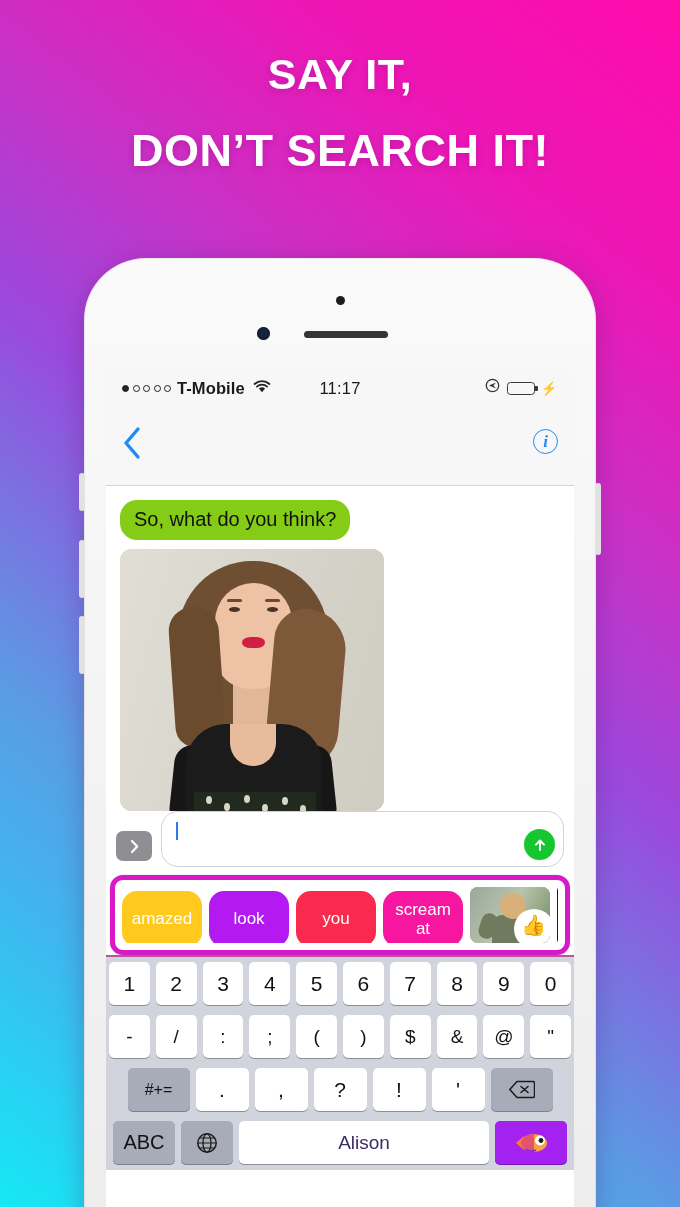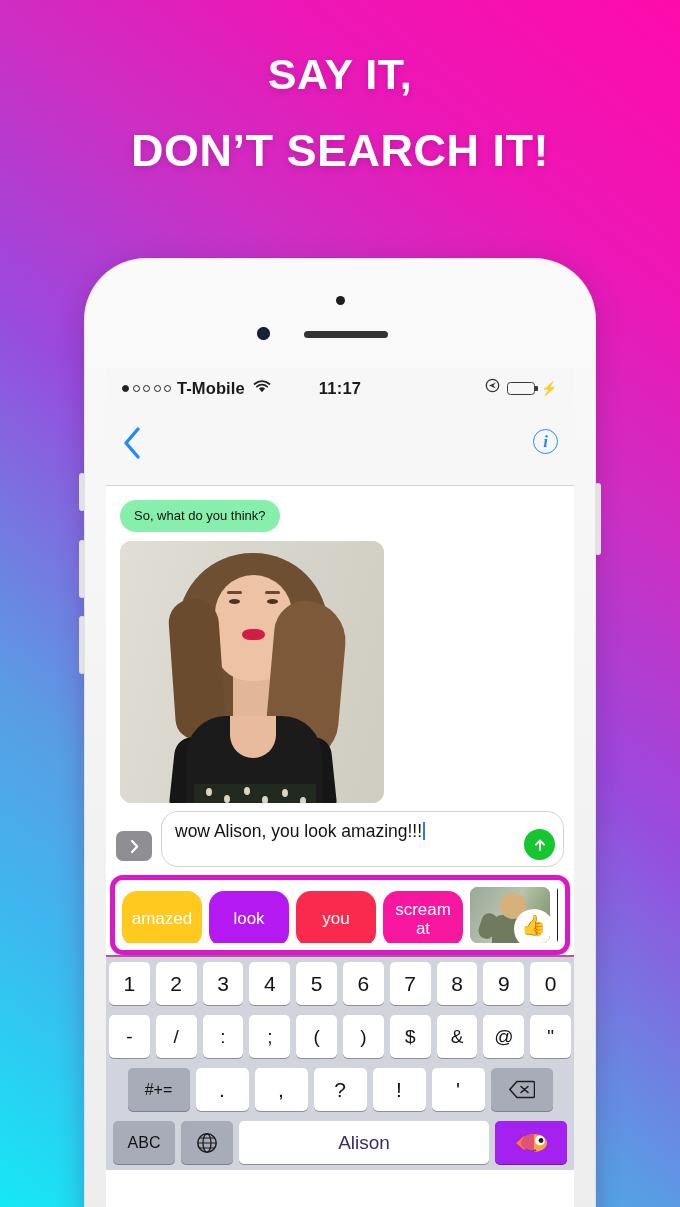--- a/index.html
+++ b/index.html
@@ -69,21 +69,21 @@
     position:relative;
   }
   .sb-left { display:flex; align-items:center; gap:6px; }
   .dots { display:flex; gap:3.5px; align-items:center; }
   .dot { width:7px; height:7px; border-radius:50%; border:1.2px solid #222; }
   .dot.filled { background:#222; }
   .carrier { font-size:16.5px; font-weight:700; letter-spacing:.1px; }
   .wifi { margin-left:2px; }
   .sb-time {
     position:absolute; left:0; right:0; text-align:center;
-    font-size:16.5px; font-weight:700; letter-spacing:.2px;
+    font-size:16.5px; font-weight:400; letter-spacing:.2px;
   }
   .sb-right { margin-left:auto; display:flex; align-items:center; gap:7px; z-index:2;}
   .batt {
     width:28px; height:13px; border:1.3px solid #3a3a3a; border-radius:3.5px;
     position:relative; padding:1.3px;
   }
   .batt::after {
     content:""; position:absolute; right:-4px; top:3.4px;
     width:2.4px; height:5px; background:#3a3a3a; border-radius:0 1px 1px 0;
   }
@@ -115,22 +115,22 @@
     width:25px; height:25px; border-radius:50%;
     border:1.6px solid #1f8cf5; color:#1f8cf5;
     font-family:"Liberation Serif", serif;
     font-size:17px; font-style:italic; font-weight:bold;
     display:flex; align-items:center; justify-content:center;
   }
 
   
   .thread { background:#fff; padding:14px 14px 0 14px; height:318px; }
   .bubble-in {
-    display:inline-block; background:#86efac; color:#111;
-    border-radius:17px; padding:8px 14px 9px; font-size:13px;
+    display:inline-block; background:#84cc16; color:#111;
+    border-radius:17px; padding:8px 14px 9px; font-size:20px;
     max-width:78%;
   }
   .photo-msg {
     margin-top:9px; width:264px; height:262px;
     border-radius:12px; overflow:hidden; position:relative;
     background:#d9d7ce;
   }
 
   
   .portrait { position:absolute; inset:0; background:#dbd9d0; }
@@ -254,21 +254,21 @@
     background:#fff; border-radius:5px; height:43px;
     display:flex; align-items:center; justify-content:center;
     font-size:21px; color:#121212; box-shadow:0 1px 0 #8d8f96;
     flex:1 1 0; min-width:0;
   }
   .key.dark { background:#a8acb8; box-shadow:0 1px 0 #7c8090; }
   .key.sym { font-size:19px; }
   .krow.r3 .key { flex:0 0 auto; width:53px; }
   .krow.r3 .key.wide { width:62px; font-size:16px; }
   .krow.r4 { gap:6px; padding:0 4px; }
-  .krow.r4 .key.abc { flex:0 0 auto; width:62px; font-size:16px; }
+  .krow.r4 .key.abc { flex:0 0 auto; width:62px; font-size:20px; }
   .krow.r4 .key.globe { flex:0 0 auto; width:52px; font-size:19px; }
   .krow.r4 .key.space {
     flex:1 1 auto; font-size:19px; color:#3b2b66; font-weight:500;
   }
   .krow.r4 .key.fish {
     flex:0 0 auto; width:72px; background:#a322ef; box-shadow:0 1px 0 #7a13b8;
     font-size:24px;
   }
   .kb-top-line { height:2px; background:#b8539f; }
 </style>
@@ -364,21 +364,21 @@
       </div>
     </div>
 
     <div class="inputbar">
       <div class="arrow-btn">
         <svg width="11" height="15" viewBox="0 0 11 15">
           <path d="M3 2 L8.2 7.5 L3 13" stroke="#fff" stroke-width="2.2" fill="none" stroke-linecap="round" stroke-linejoin="round"></path>
         </svg>
       </div>
       <div class="textfield">
-        <span>wow Alison, you look amazing!!!</span><span class="caret"></span>
+        <span class="caret"></span>
         <div class="send-btn">
           <svg width="16" height="16" viewBox="0 0 16 16">
             <path d="M8 13 V4 M4 7.6 L8 3.5 L12 7.6" stroke="#fff" stroke-width="2" fill="none" stroke-linecap="round" stroke-linejoin="round"></path>
           </svg>
         </div>
       </div>
     </div>
 
     <div class="suggest-wrap">
       <div class="suggest-row">

